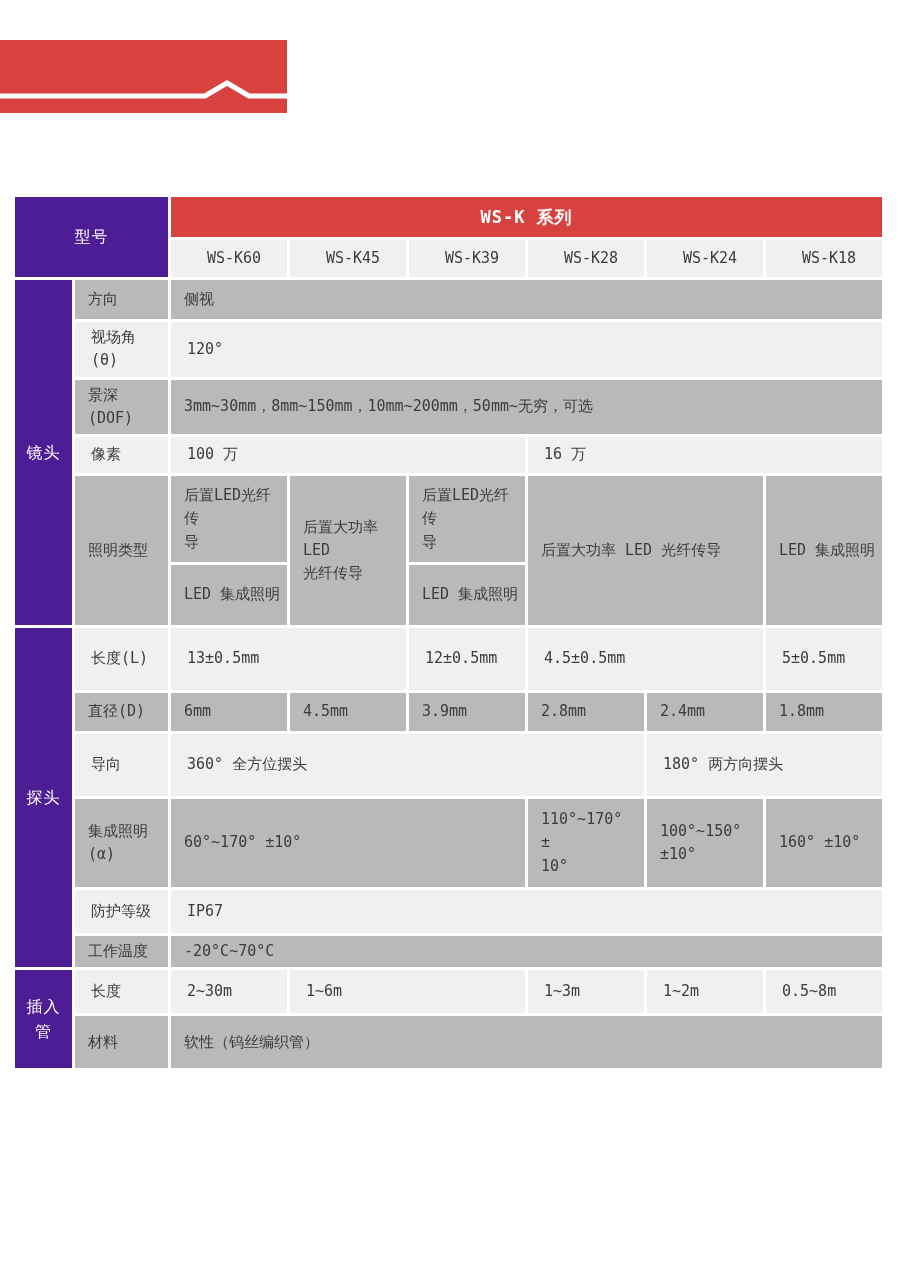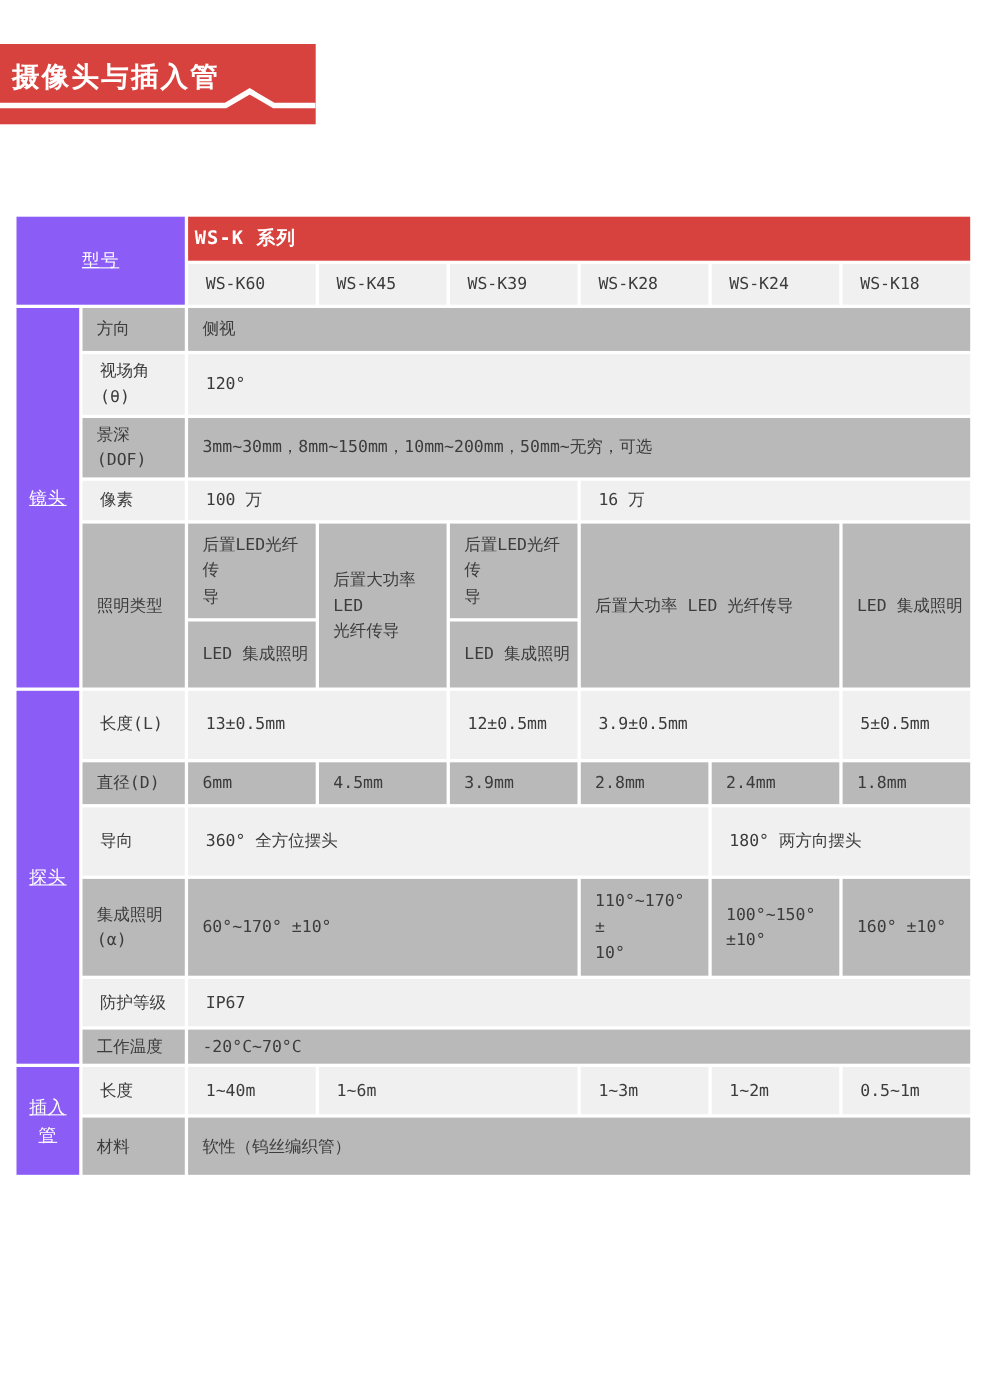--- a/index.html
+++ b/index.html
@@ -33,33 +33,32 @@
     background: #ffffff;
     font-size: 15px;
   }
   td {
     vertical-align: middle;
     padding: 4px 6px 4px 13px;
     line-height: 1.55;
     white-space: pre-line;
     overflow: hidden;
   }
-  td.center { text-align: left; padding-left: 6px; }
-  td.dark  { background: #8b5cf6; color: #ffffff; text-decoration: underline; }
+  td.center { text-align: center; padding-left: 6px; }
+  td.dark  { background: #4c1d95; color: #ffffff; }
   td.red   { background: #d8423e; color: #ffffff; font-weight: bold; font-size: 17px; letter-spacing: 1px; }
   td.gray  { background: #b9b9b9; }
   td.light { background: #f0f0f0; padding-left: 16px; }
   td.group { text-align: center; padding: 4px 6px; font-size: 16px; letter-spacing: 1px; line-height: 1.6; }
   td.label { }
 </style>
 </head>
 <body>
 
 <div class="banner">
-  <div class="banner-title">摄像头与插入管</div>
   <svg class="banner-line" width="287" height="73" viewBox="0 0 287 73">
     <polyline points="0,56 205,56 227,43 249,56 287,56" fill="none" stroke="#ffffff" stroke-width="5"></polyline>
   </svg>
 </div>
 
 <table class="spec">
   <colgroup>
     <col style="width:57px">
       <col style="width:93px">
     <col style="width:116px">
@@ -116,21 +115,21 @@
   <tr style="height:60px">
     <td class="gray">LED 集成照明</td>
     <td class="gray">LED 集成照明</td>
   </tr>
 
   <tr style="height:62px">
     <td class="dark group" rowspan="6">探头</td>
     <td class="light label">长度(L)</td>
     <td class="light" colspan="2">13±0.5mm</td>
     <td class="light">12±0.5mm</td>
-    <td class="light" colspan="2">3.9±0.5mm</td>
+    <td class="light" colspan="2">4.5±0.5mm</td>
     <td class="light">5±0.5mm</td>
   </tr>
   <tr style="height:38px">
     <td class="gray label">直径(D)</td>
     <td class="gray">6mm</td>
     <td class="gray">4.5mm</td>
     <td class="gray">3.9mm</td>
     <td class="gray">2.8mm</td>
     <td class="gray">2.4mm</td>
     <td class="gray">1.8mm</td>
@@ -154,24 +153,24 @@
     <td class="light" colspan="6">IP67</td>
   </tr>
   <tr style="height:28px">
     <td class="gray label">工作温度</td>
     <td class="gray" colspan="6">-20°C~70°C</td>
   </tr>
 
   <tr style="height:43px">
     <td class="dark group" rowspan="2">插入管</td>
     <td class="light label">长度</td>
-    <td class="light">1~40m</td>
+    <td class="light">2~30m</td>
     <td class="light" colspan="2">1~6m</td>
     <td class="light">1~3m</td>
     <td class="light">1~2m</td>
-    <td class="light">0.5~1m</td>
+    <td class="light">0.5~8m</td>
   </tr>
   <tr style="height:52px">
     <td class="gray label">材料</td>
     <td class="gray" colspan="6">软性（钨丝编织管）</td>
   </tr>
 </tbody>
   </table>
 
 </body></html>

